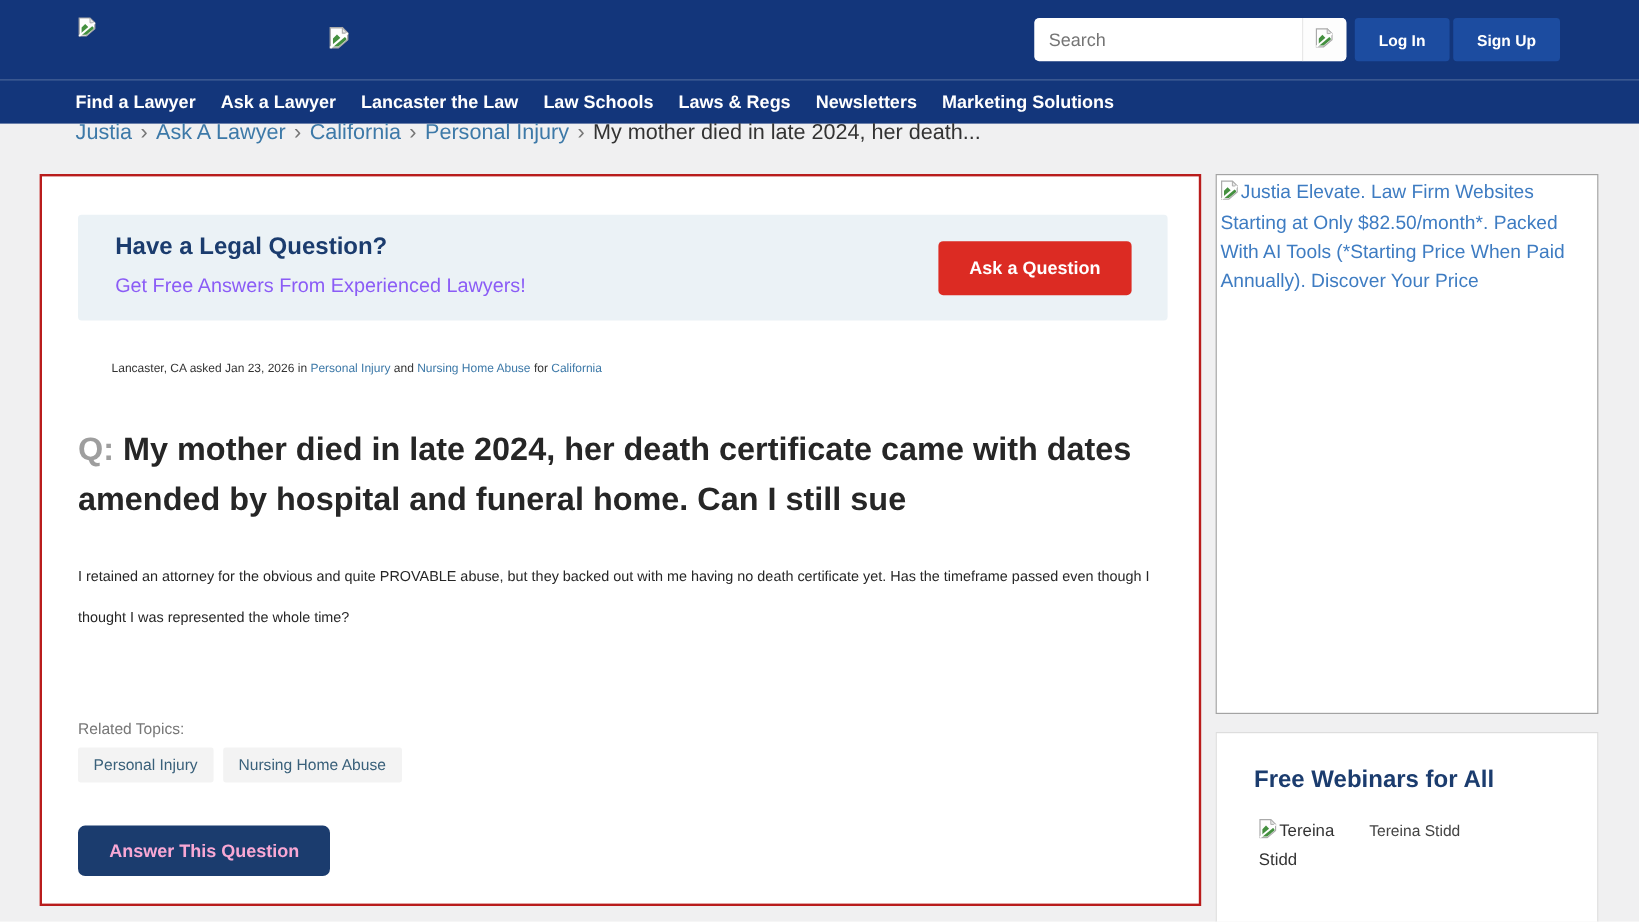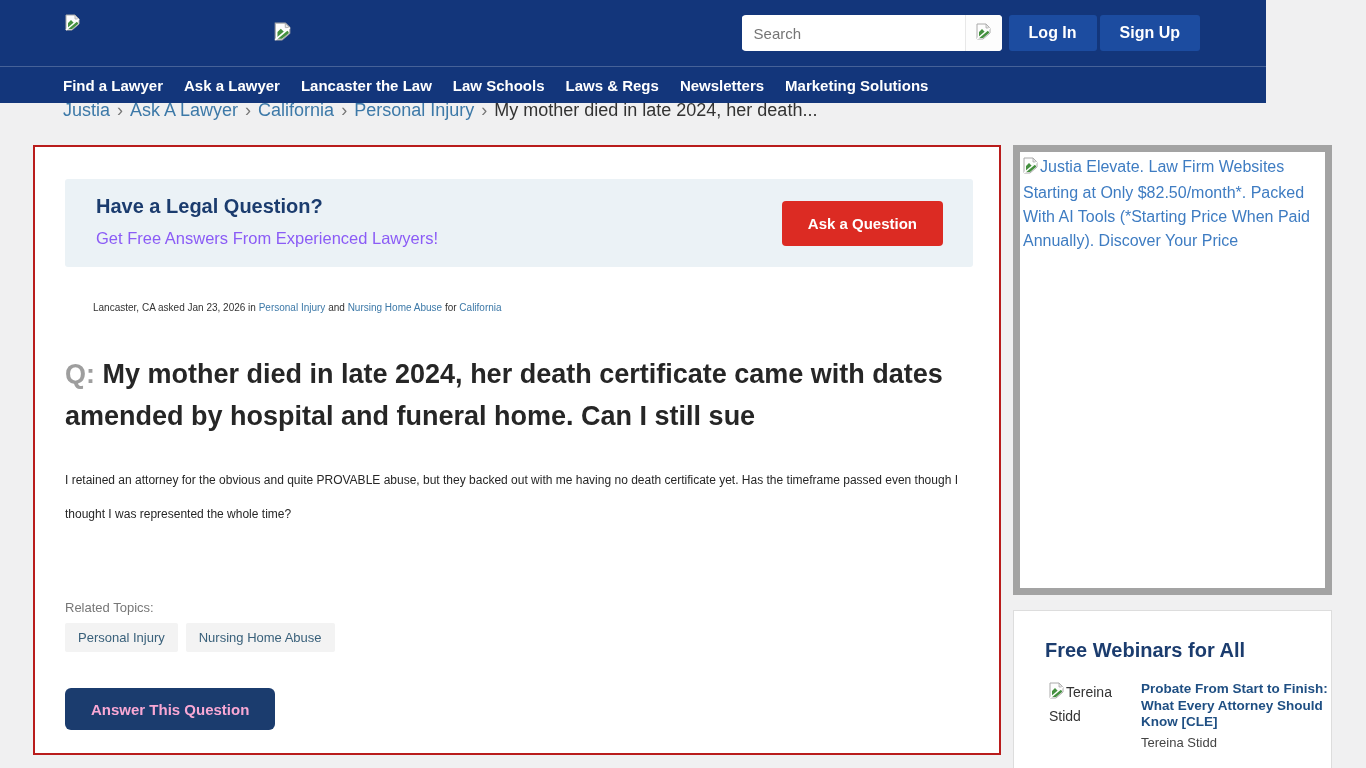--- a/index.html
+++ b/index.html
@@ -5,30 +5,30 @@
   * { margin:0; padding:0; box-sizing:border-box; }
   html,body { width:1366px; height:768px; overflow:hidden; }
   body {
     font-family:"Liberation Sans", sans-serif;
     background:#f0f0f1;
     position:relative;
   }
   a { text-decoration:none; cursor:pointer; }
 
   
-  .header { position:absolute; left:0; top:0; width:1266px; height:103px; background:#13367b; }
+  .header { position:absolute; left:0; top:0; width:1366px; height:103px; background:#13367b; }
   .header-top { position:relative; height:66px; }
   .logo-icon-1 { position:absolute; left:65px; top:14px; }
   .logo-icon-2 { position:absolute; left:274px; top:22px; }
   .header-right { position:absolute; right:66px; top:15px; display:flex; align-items:center; }
   .search-box { display:flex; align-items:center; width:260px; height:36px; background:#fff; border-radius:4px; overflow:hidden; }
   .search-input { flex:1; border:none; outline:none; height:34px; padding:0 12px; font-size:15px; color:#333; font-family:"Liberation Sans", sans-serif; }
   .search-input::placeholder { color:#757575; }
   .search-btn { width:38px; height:36px; background:#fdfdfd; border:none; border-left:1px solid #e8e8e8; display:flex; align-items:center; justify-content:center; cursor:pointer; }
-  .auth-btn { height:36px; margin-left:7px; padding:0 20px; background:#1c4ca0; border:none; border-radius:3px; color:#fff; font-weight:bold; font-size:16px; font-family:"Liberation Sans", sans-serif; cursor:pointer; }
+  .auth-btn { height:36px; margin-left:7px; padding:0 20px; background:#1c4ca0; border:none; border-radius:3px; color:#fff; font-weight:bold; font-size:13px; font-family:"Liberation Sans", sans-serif; cursor:pointer; }
   .auth-btn + .auth-btn { margin-left:3px; }
   .nav-row { position:absolute; left:0; right:0; top:66px; height:37px; border-top:1px solid rgba(255,255,255,0.22); display:flex; align-items:center; padding-left:63px; gap:21px; }
   .nav-link { color:#fff; font-weight:bold; font-size:15px; }
 
   
   .breadcrumb { position:absolute; left:63px; top:100px; font-size:18px; color:#555; display:flex; gap:7px; align-items:flex-start; white-space:nowrap; }
   .crumb-link { color:#3d79a8; }
   .crumb-sep { color:#777; }
   .crumb-current { color:#333; }
 
@@ -47,21 +47,21 @@
 
   .q-body { position:absolute; left:30px; top:316px; width:915px; font-size:12px; line-height:34px; color:#262626; }
 
   .related-label { position:absolute; left:30px; top:453px; font-size:13px; color:#777; }
   .chips { position:absolute; left:30px; top:476px; display:flex; gap:8px; }
   .chip { background:#f3f3f3; color:#39607a; font-size:13px; padding:7px 13px; border-radius:2px; cursor:pointer; }
 
   .answer-btn { position:absolute; left:30px; top:541px; height:42px; padding:0 26px; background:#1b3c6e; color:#f9a8d4; border:none; border-radius:6px; font-size:15px; font-weight:bold; font-family:"Liberation Sans", sans-serif; cursor:pointer; }
 
   
-  .ad-card { position:absolute; left:1013px; top:145px; width:319px; height:450px; background:#fff; border:7px solid #a3a3a3; padding:3px 3px; }
+  .ad-card { position:absolute; left:1013px; top:145px; width:319px; height:450px; background:#fff; border:1px solid #a3a3a3; padding:3px 3px; }
   .ad-link { color:#3e7cc2; font-size:16px; line-height:24px; }
   .ad-link .bimg { margin-right:2px; vertical-align:-2px; }
 
   .webinar-card { position:absolute; left:1013px; top:610px; width:319px; height:400px; background:#fff; border:1px solid #ddd; }
   .webinar-heading { position:absolute; left:31px; top:28px; font-size:20px; font-weight:bold; color:#1b3c6e; }
   .webinar-item { position:absolute; left:35px; top:70px; right:10px; display:flex; gap:14px; }
   .webinar-thumb { width:78px; flex:none; font-size:14px; line-height:22px; color:#333; }
   .webinar-thumb .bimg { margin-right:2px; vertical-align:-2px; }
   .webinar-title { display:block; width:187px; color:#1f4f83; font-weight:bold; font-size:13.5px; line-height:16.5px; }
   .webinar-author { margin-top:4px; font-size:13px; color:#444; }
@@ -183,17 +183,16 @@
       <span class="bimg">
         <svg width="15" height="17" viewBox="0 0 15 17">
             <path d="M1 1h9l4 4v5l-7 6H1z" fill="#fdfdfd" stroke="#aaa" stroke-width="1"></path>
             <path d="M10 1l4 4h-4z" fill="#e8e8e8" stroke="#aaa" stroke-width="0.8"></path>
             <path d="M3 9l3-3 3 3 2-2 2 2v1l-6 5H3z" fill="#44903f"></path>
             <path d="M1 16L14 5" stroke="#fff" stroke-width="1.6"></path>
           </svg>
       </span><span>Tereina Stidd</span>
     </div>
     <div>
-      <a class="webinar-title">Probate From Start to Finish: What Every Attorney Should Know [CLE]</a>
       <div class="webinar-author">Tereina Stidd</div>
     </div>
   </div>
 </div>
 
 </body></html>

